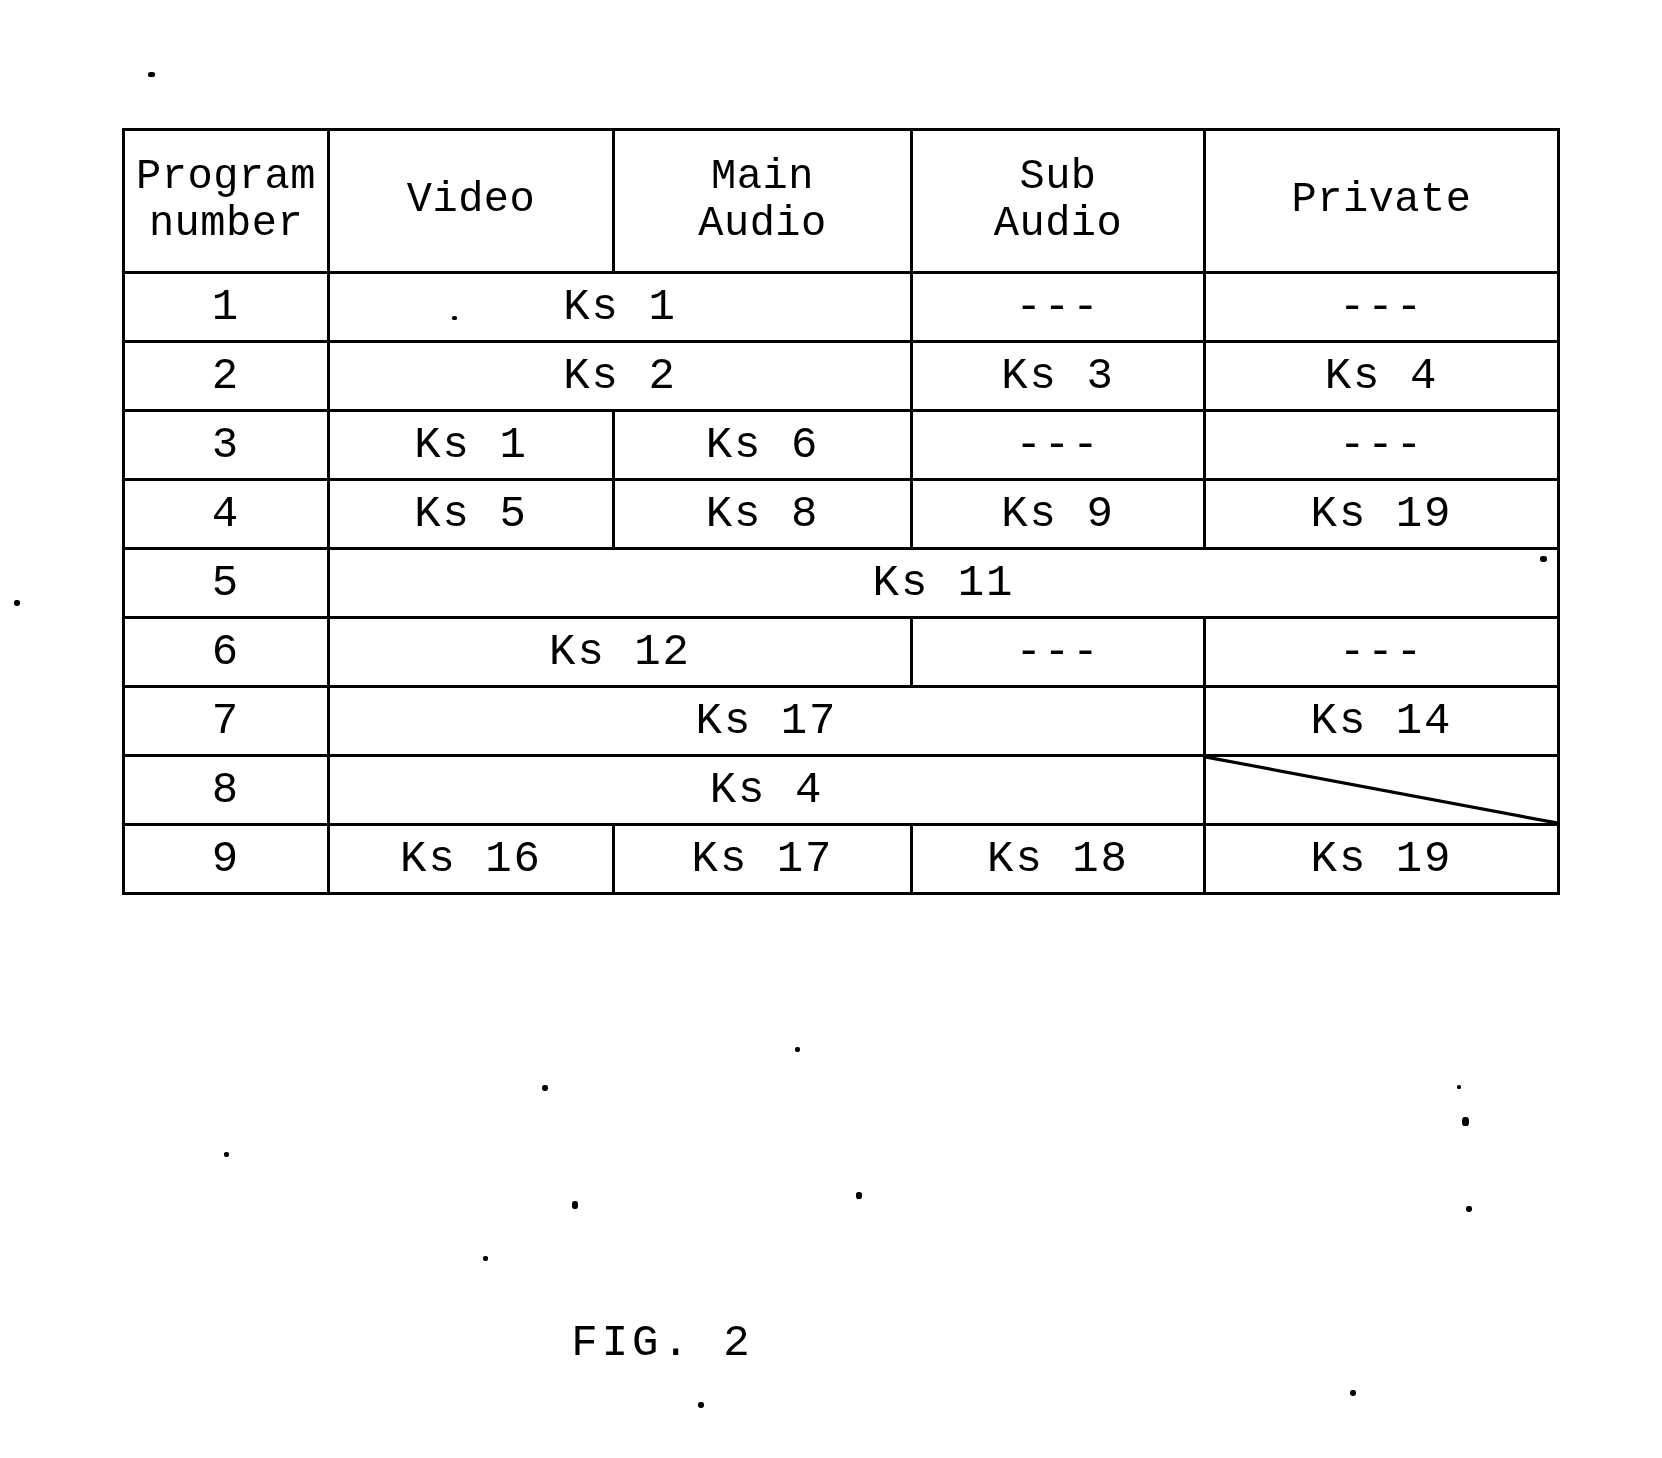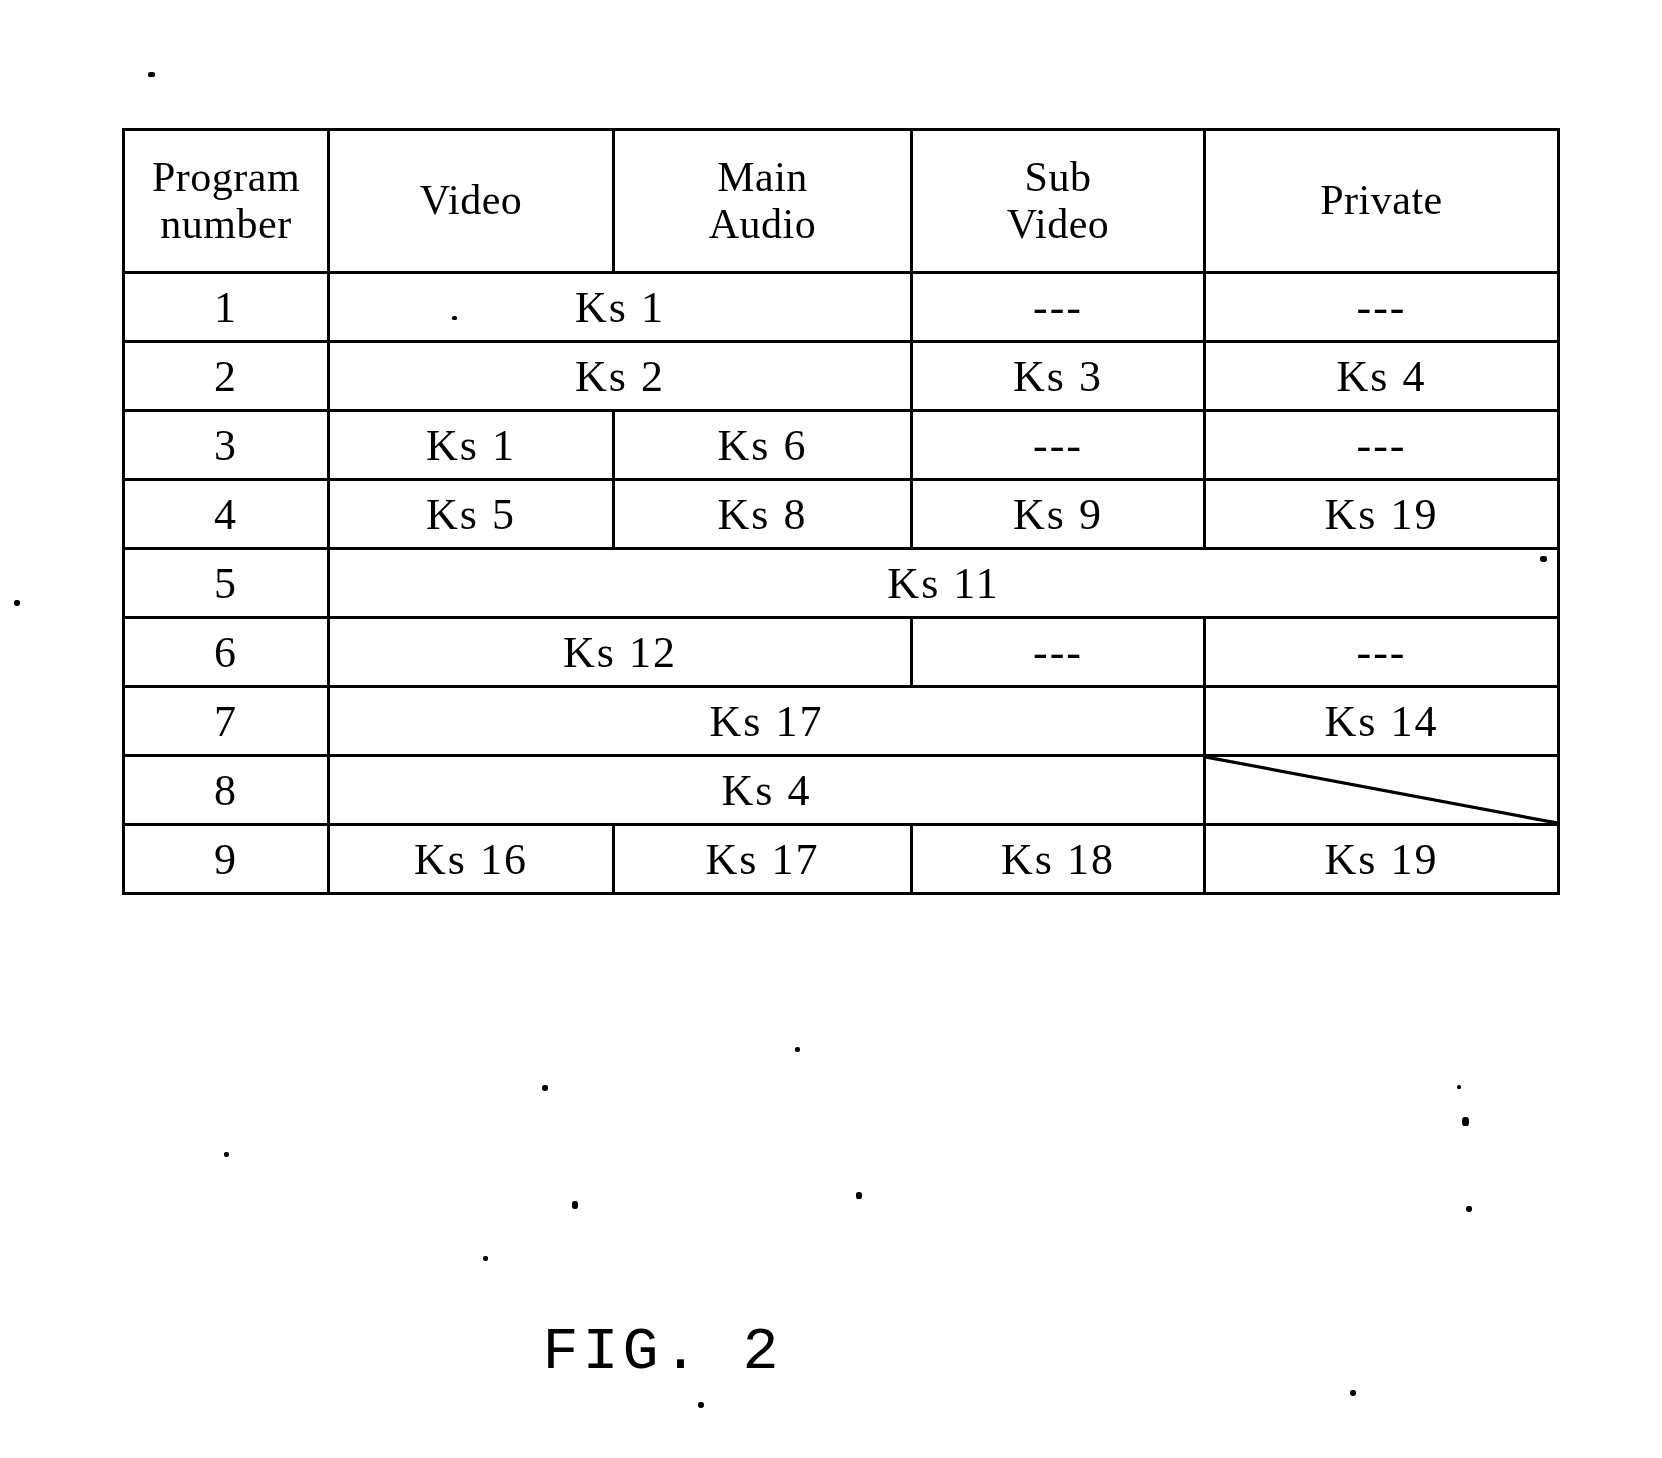--- a/index.html
+++ b/index.html
@@ -24,20 +24,21 @@
   }
 
   
   #ks-table {
     position: absolute;
     left: 122px;
     top: 128px;
     width: 1435px;
     border-collapse: collapse;
     table-layout: fixed;
+    font-family: Liberation Mono, monospace;
   }
   #ks-table td, #ks-table th {
     border: 3px solid #000;
     padding: 0;
     margin: 0;
     text-align: center;
     vertical-align: middle;
     font-weight: normal;
     background: #fff;
     position: relative;
@@ -90,21 +91,21 @@
     display: block;
   }
 
   
   #fig-caption {
     position: absolute;
     left: 0;
     top: 1318px;
     width: 1325px;
     text-align: center;
-    font-size: 60px;
+    font-size: 44px;
     letter-spacing: 4px;
     font-family: "Liberation Mono", "DejaVu Sans Mono", monospace;
   }
 
   
   .speck {
     position: absolute;
     background: #000;
     border-radius: 40%;
   }
@@ -123,21 +124,21 @@
       <col class="c-priv">
     </colgroup>
     <thead>
       <tr class="hdr-row">
         <td class="hdr-prog hdr-two-line">Program
 number</td>
         <td>Video</td>
         <td class="hdr-two-line">Main
 Audio</td>
         <td class="hdr-two-line">Sub
-Video</td>
+Audio</td>
         <td>Private</td>
       </tr>
     </thead>
     <tbody id="ks-table-body">
 
     <tr class="data-row">
           <td class="num-cell">1</td>
           <td colspan="2" class="value-cell">Ks 1</td>
           <td class="dash-cell">---</td>
           <td class="dash-cell">---</td>

